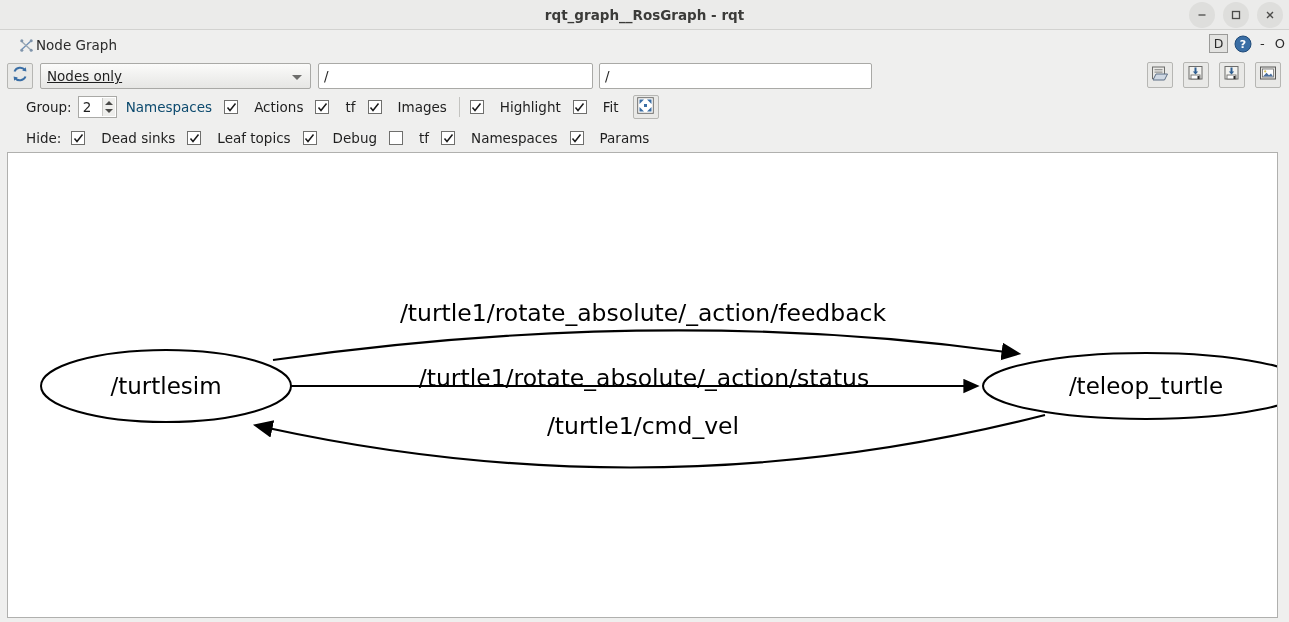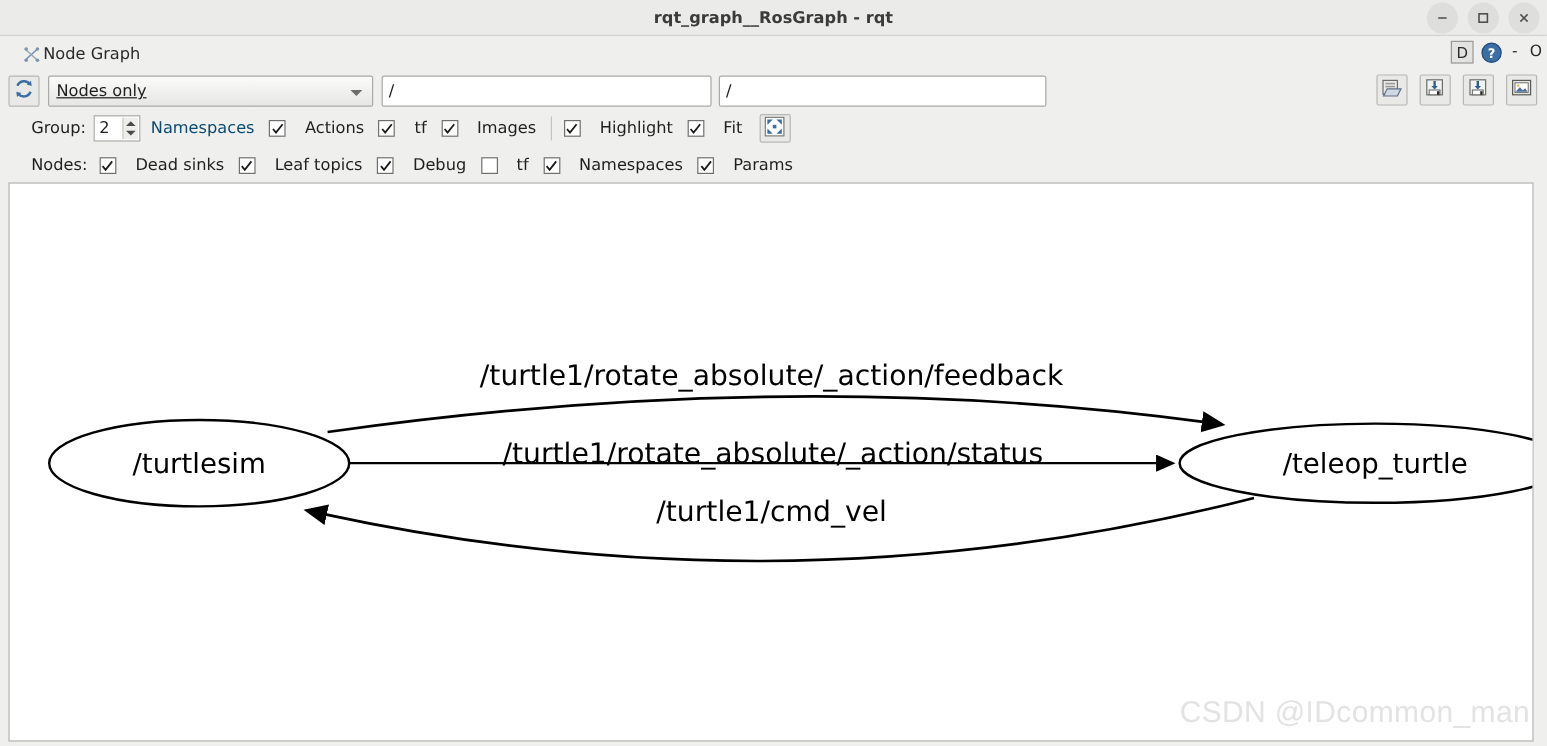--- a/index.html
+++ b/index.html
@@ -412,21 +412,21 @@
             <polygon points="2.5,14.5 2.5,10 7,14.5"></polygon>
             <polygon points="14.5,14.5 10,14.5 14.5,10"></polygon>
           </g>
           <rect x="7" y="7" width="3" height="3" fill="#3a6ea5"></rect>
         </svg>
       </span>
     </div>
   </div>
 
   <div class="optrow" id="optrow2">
-    <span class="opt-label" style="margin-right:10px">Nodes:</span>
+    <span class="opt-label" style="margin-right:10px">Hide:</span>
 
     <div class="chkitem">
       <span class="chkbox">
         <svg width="11" height="11" viewBox="0 0 11 11">
             <polyline points="1.5,5.5 4,8.5 9.5,1.5" fill="none" stroke="#1a1a1a" stroke-width="1.5"></polyline>
           </svg>
       </span>
       <span class="chk-label">Dead sinks</span>
     </div>
 
@@ -499,16 +499,15 @@
         <ellipse cx="126" cy="233" rx="125" ry="36" fill="#ffffff" stroke="#000000" stroke-width="2"></ellipse>
         <text class="node-label" x="126" y="241" text-anchor="middle">/turtlesim</text>
       </g>
 
       <g>
         <ellipse cx="1106" cy="233" rx="163" ry="33" fill="#ffffff" stroke="#000000" stroke-width="2"></ellipse>
         <text class="node-label" x="1106" y="241" text-anchor="middle">/teleop_turtle</text>
       </g>
     </svg>
 
-    <div class="watermark">CSDN @IDcommon_man</div>
   </div>
 
 </div>
 
 </body></html>

